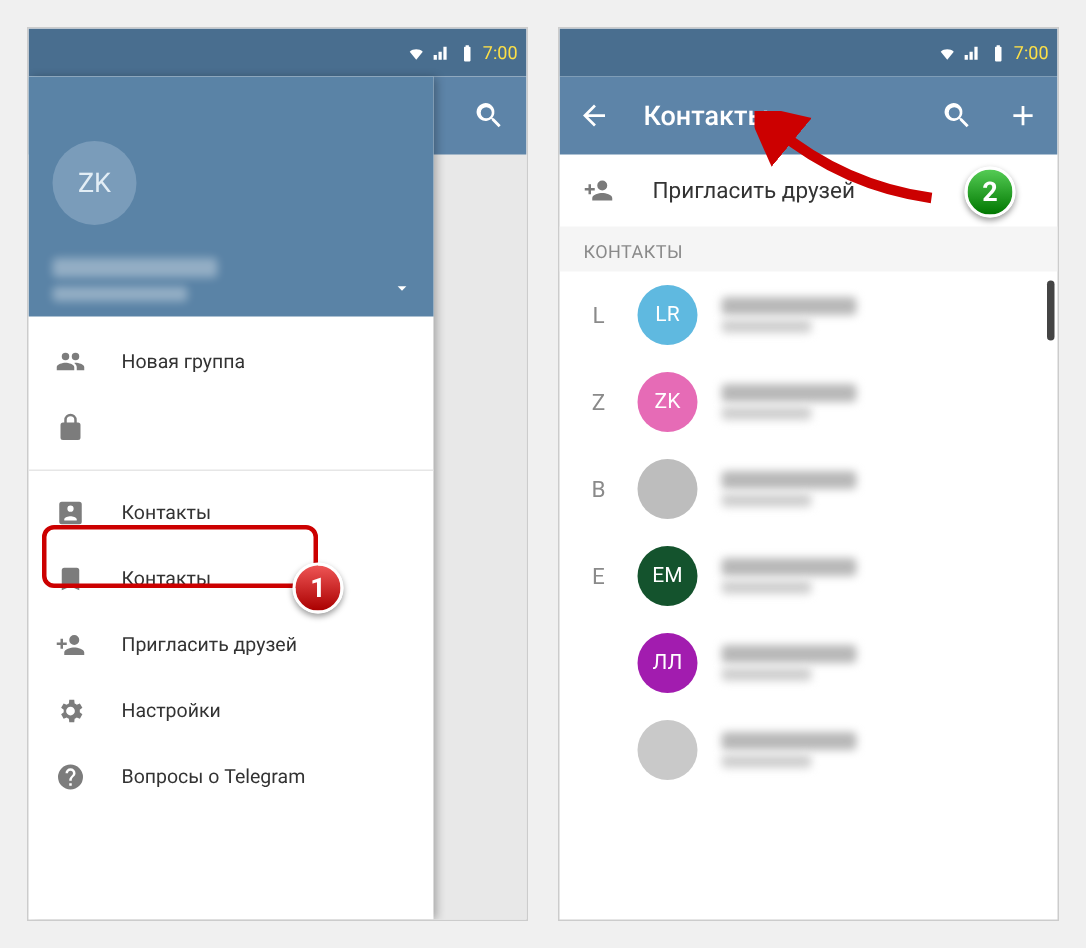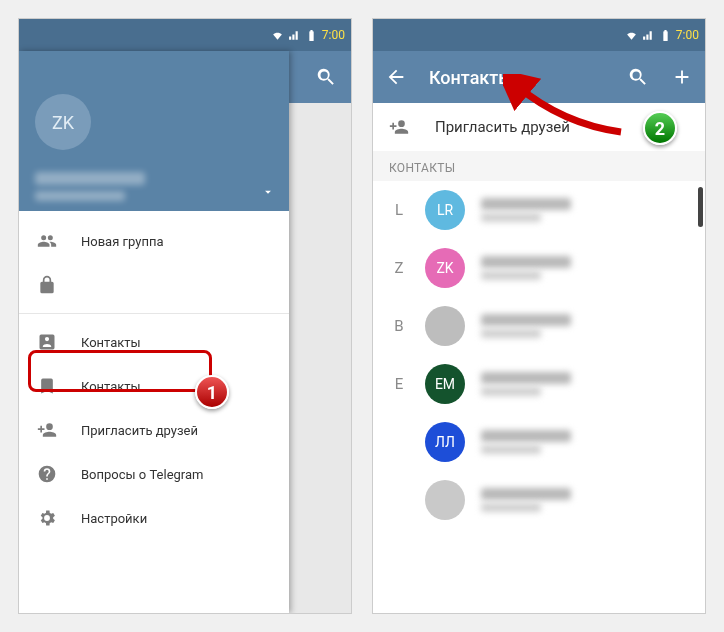--- a/index.html
+++ b/index.html
@@ -255,29 +255,29 @@
           <span>Контакты</span>
         </div>
         <div class="drawer-item">
           <svg viewBox="0 0 24 24">
               <path d="M15 12a4 4 0 100-8 4 4 0 000 8zm-9-2V7H4v3H1v2h3v3h2v-3h3v-2H6zm9 4c-2.7 0-8 1.3-8 4v2h16v-2c0-2.7-5.3-4-8-4z"></path>
             </svg>
           <span>Пригласить друзей</span>
         </div>
         <div class="drawer-item">
           <svg viewBox="0 0 24 24">
+              <path d="M19.4 13a7 7 0 000-2l2.1-1.6-2-3.5-2.5 1a7 7 0 00-1.7-1L15 3h-4l-.3 2.9a7 7 0 00-1.7 1l-2.5-1-2 3.5L6.6 11a7 7 0 000 2l-2.1 1.6 2 3.5 2.5-1a7 7 0 001.7 1L11 21h4l.3-2.9a7 7 0 001.7-1l2.5 1 2-3.5L19.4 13zM12 15.5A3.5 3.5 0 1112 8.5a3.5 3.5 0 010 7z"></path>
+            </svg>
+          <span>Настройки</span>
+        </div>
+        <div class="drawer-item">
+          <svg viewBox="0 0 24 24">
               <path d="M12 2a10 10 0 100 20 10 10 0 000-20zm1 17h-2v-2h2v2zm2.1-7.8l-.9.9c-.7.7-1.2 1.3-1.2 2.9h-2v-.5c0-1.1.5-2.1 1.2-2.8l1.2-1.3c.4-.3.6-.8.6-1.4a2 2 0 10-4 0H8a4 4 0 118 0c0 .9-.4 1.7-.9 2.2z"></path>
             </svg>
           <span>Вопросы о Telegram</span>
-        </div>
-        <div class="drawer-item">
-          <svg viewBox="0 0 24 24">
-              <path d="M19.4 13a7 7 0 000-2l2.1-1.6-2-3.5-2.5 1a7 7 0 00-1.7-1L15 3h-4l-.3 2.9a7 7 0 00-1.7 1l-2.5-1-2 3.5L6.6 11a7 7 0 000 2l-2.1 1.6 2 3.5 2.5-1a7 7 0 001.7 1L11 21h4l.3-2.9a7 7 0 001.7-1l2.5 1 2-3.5L19.4 13zM12 15.5A3.5 3.5 0 1112 8.5a3.5 3.5 0 010 7z"></path>
-            </svg>
-          <span>Настройки</span>
         </div>
       </div>
     </div>
 
     <div class="highlight-box" style="left:9px; top:299px; width:184px; height:42px;"></div>
     <div class="callout callout1" style="left:176px; top:324px;">1</div>
   </div>
 </div>
 
 <div class="phone">
@@ -345,21 +345,21 @@
         <div class="contact-row">
           <div class="letter">E</div>
           <div class="cavatar" style="background:#14532d">EM</div>
           <div class="cinfo">
             <div class="blur-name"></div>
             <div class="blur-sub"></div>
           </div>
         </div>
         <div class="contact-row">
           <div class="letter"></div>
-          <div class="cavatar" style="background:#1d4ed8">ЛЛ</div>
+          <div class="cavatar" style="background:#a21caf">ЛЛ</div>
           <div class="cinfo">
             <div class="blur-name"></div>
             <div class="blur-sub"></div>
           </div>
         </div>
         <div class="contact-row">
           <div class="letter"></div>
           <div class="cavatar" style="background:#c9c9c9"></div>
           <div class="cinfo">
             <div class="blur-name"></div>

